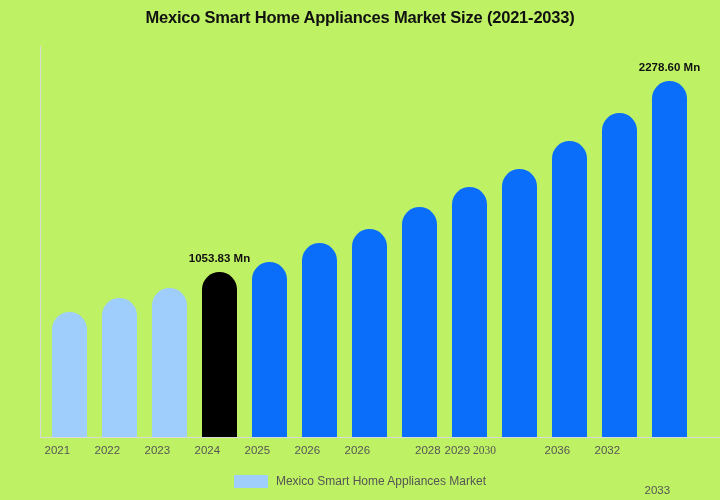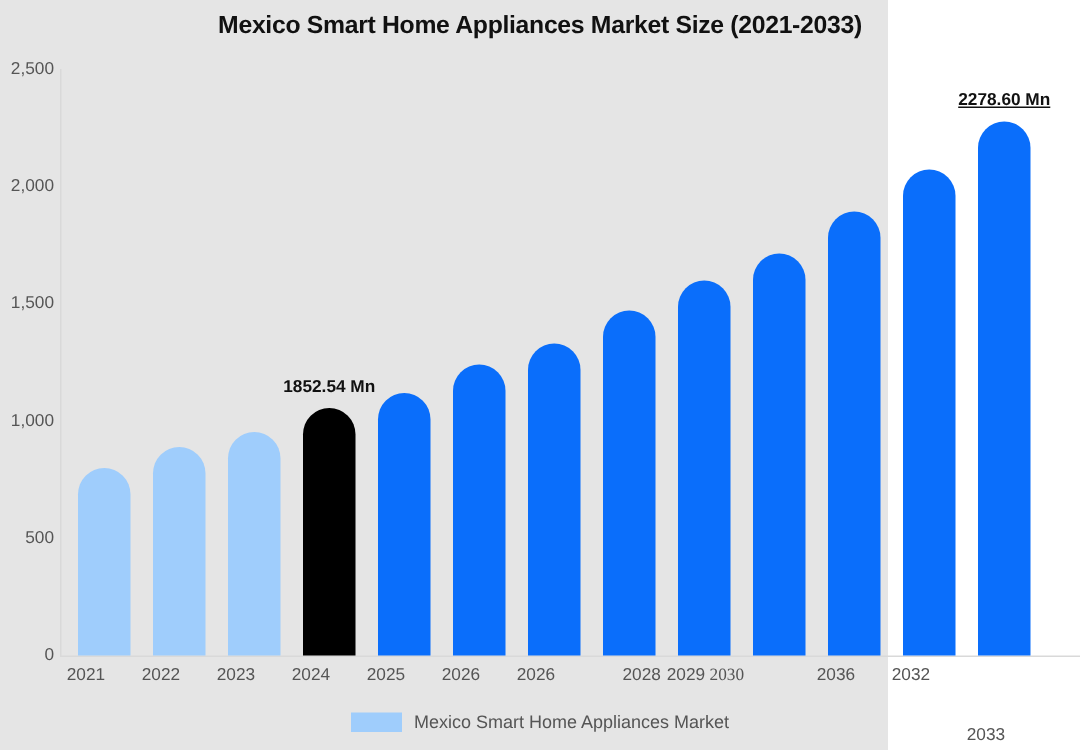--- a/index.html
+++ b/index.html
@@ -9,23 +9,23 @@
   }
   body {
     width: 720px;
     height: 500px;
     overflow: hidden;
     font-family: "Liberation Sans", sans-serif;
     -webkit-font-smoothing: antialiased;
   }
   #chart-root {
     position: relative;
-    width: 592px;
+    width: 720px;
     height: 500px;
-    background: #e5e5e5;
+    background: #bef264;
   }
 
   
   #chart-title {
     position: absolute;
     left: 0;
     top: 8px;
     width: 720px;
     text-align: center;
     font-size: 16.5px;
@@ -141,47 +141,39 @@
     white-space: nowrap;
   }
 </style>
 </head>
 <body>
 
 <div id="chart-root">
 
   <div id="chart-title">Mexico Smart Home Appliances Market Size (2021-2033)</div>
 
-  <div id="y-axis-labels">
-      <div class="y-tick-label" style="top: 46px;">2,500</div>
-      <div class="y-tick-label" style="top: 124.2px;">2,000</div>
-      <div class="y-tick-label" style="top: 202.4px;">1,500</div>
-      <div class="y-tick-label" style="top: 280.6px;">1,000</div>
-      <div class="y-tick-label" style="top: 358.8px;">500</div>
-      <div class="y-tick-label" style="top: 437px;">0</div>
-    </div>
   <div id="y-axis-line"></div>
   <div id="x-axis-line"></div>
 
   <div id="plot-area">
       <div class="bar lightblue" title="2021: 800" style="left: 12px; height: 125.12px;"></div>
       <div class="bar lightblue" title="2022: 890" style="left: 62px; height: 139.196px;"></div>
       <div class="bar lightblue" title="2023: 950" style="left: 112px; height: 148.58px;"></div>
       <div class="bar black" title="2024: 1053.83" style="left: 162px; height: 164.819px;"></div>
-      <div class="bar-value-label" style="bottom: 172.819px; left: 179.5px; transform: translateX(-50%);">1852.54 Mn</div>
+      <div class="bar-value-label" style="bottom: 172.819px; left: 179.5px; transform: translateX(-50%);">1053.83 Mn</div>
       <div class="bar blue" title="2025: 1120" style="left: 212px; height: 175.168px;"></div>
       <div class="bar blue" title="2026: 1240" style="left: 262px; height: 193.936px;"></div>
       <div class="bar blue" title="2027: 1330" style="left: 312px; height: 208.012px;"></div>
       <div class="bar blue" title="2028: 1470" style="left: 362px; height: 229.908px;"></div>
       <div class="bar blue" title="2029: 1600" style="left: 412px; height: 250.24px;"></div>
       <div class="bar blue" title="2030: 1715" style="left: 462px; height: 268.226px;"></div>
       <div class="bar blue" title="2031: 1890" style="left: 512px; height: 295.596px;"></div>
       <div class="bar blue" title="2032: 2070" style="left: 562px; height: 323.748px;"></div>
       <div class="bar blue" title="2033: 2278.6" style="left: 612px; height: 356.373px;"></div>
-      <div class="bar-value-label" style="bottom: 364.373px; left: 629.5px; transform: translateX(-50%); text-decoration: underline;">2278.60 Mn</div>
+      <div class="bar-value-label" style="bottom: 364.373px; left: 629.5px; transform: translateX(-50%);">2278.60 Mn</div>
     </div>
 
   <div id="x-axis-labels">
       <div class="x-tick-label" style="left: 4.5px;">2021</div>
       <div class="x-tick-label" style="left: 54.5px;">2022</div>
       <div class="x-tick-label" style="left: 104.5px;">2023</div>
       <div class="x-tick-label" style="left: 154.5px;">2024</div>
       <div class="x-tick-label" style="left: 204.5px;">2025</div>
       <div class="x-tick-label" style="left: 254.5px;">2026</div>
       <div class="x-tick-label" style="left: 304.5px;">2026</div>

